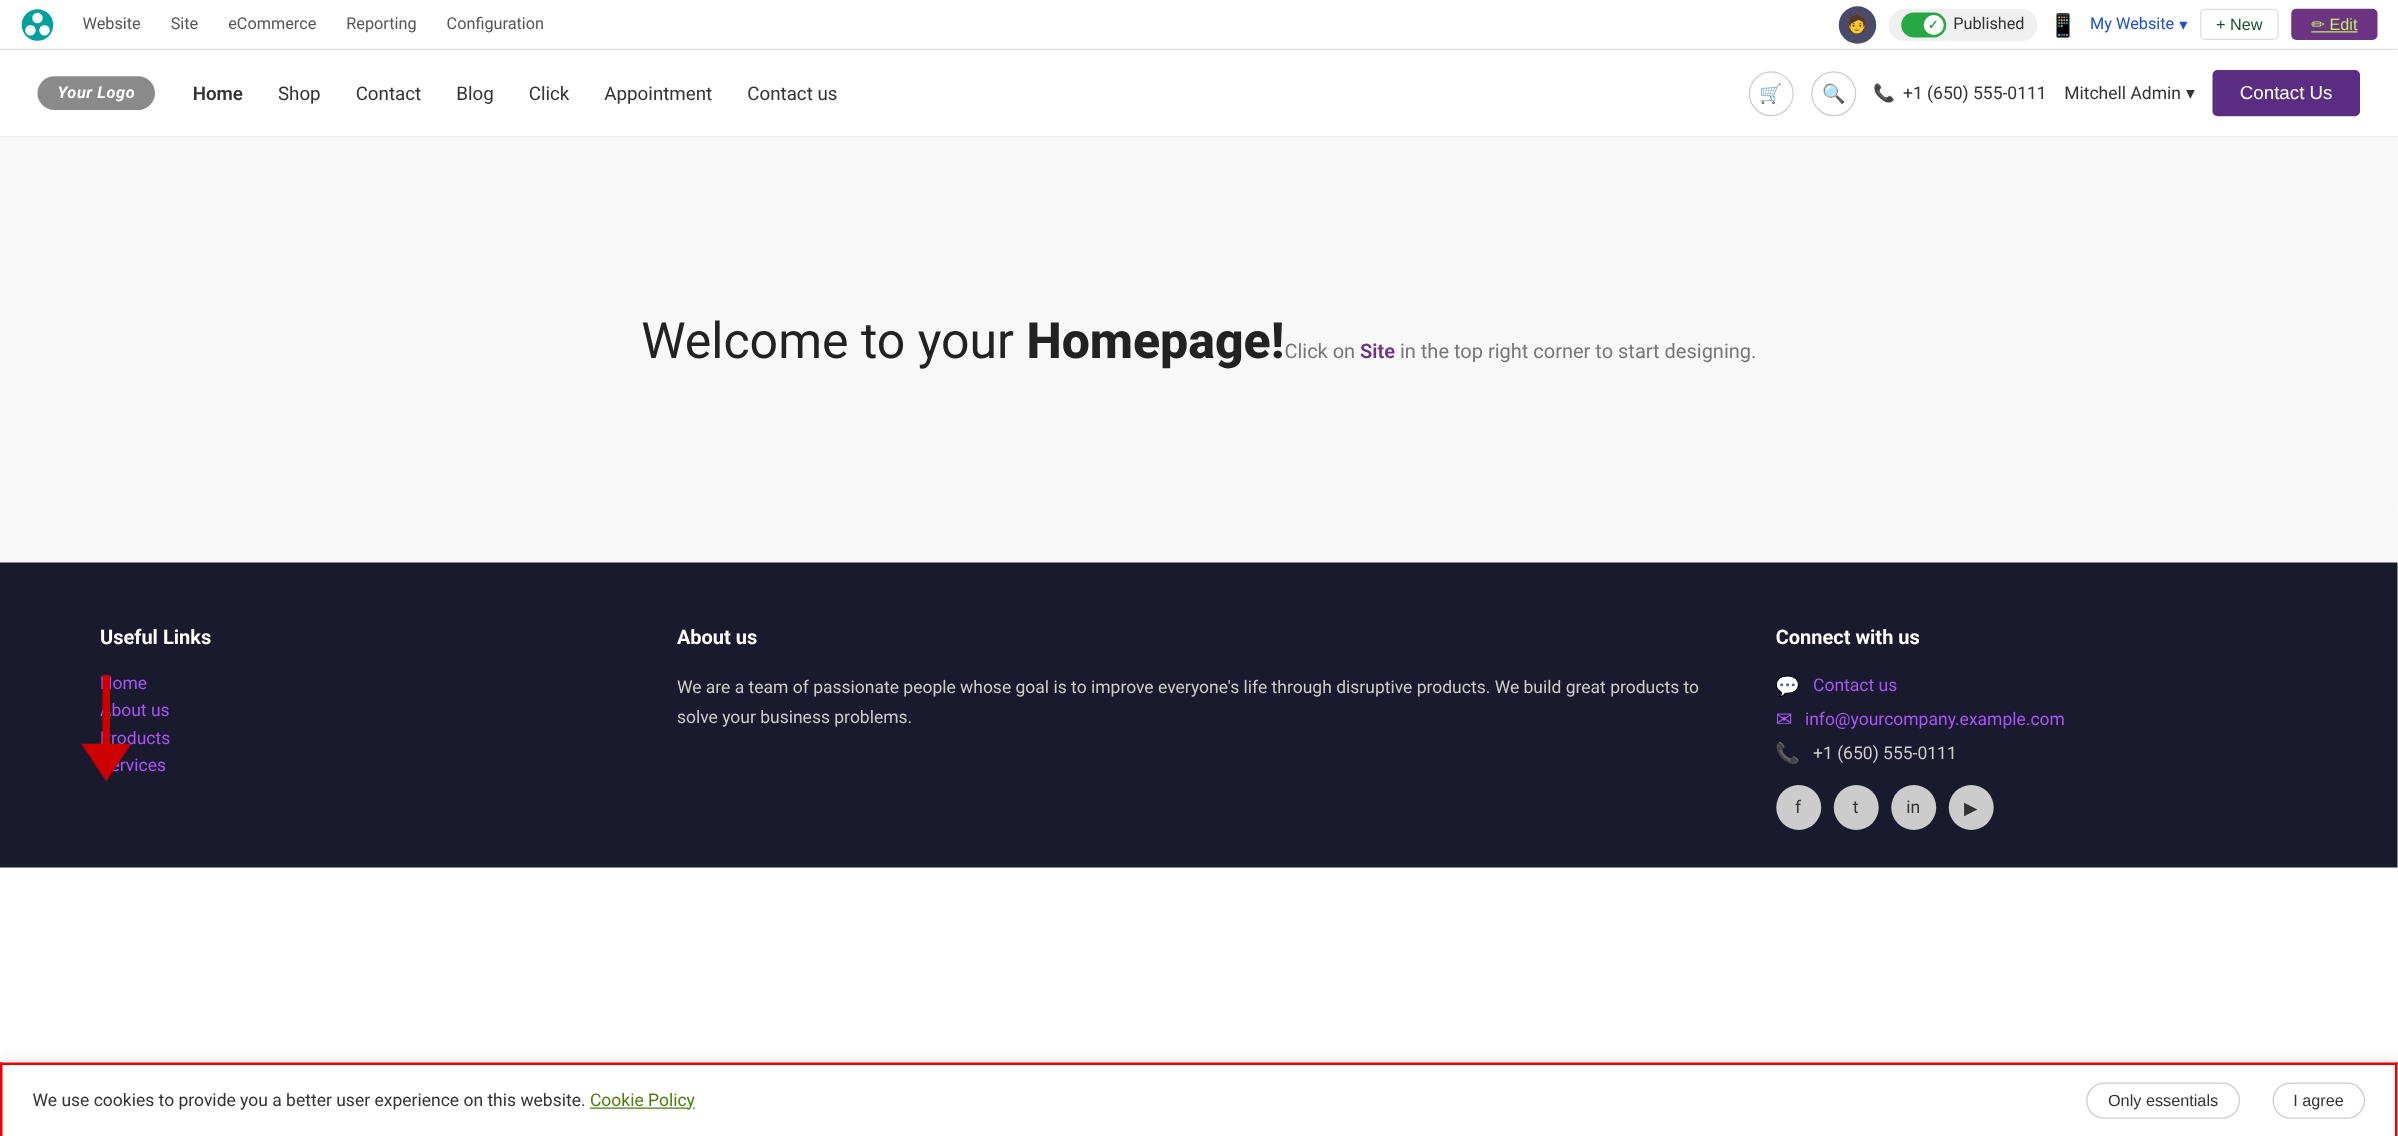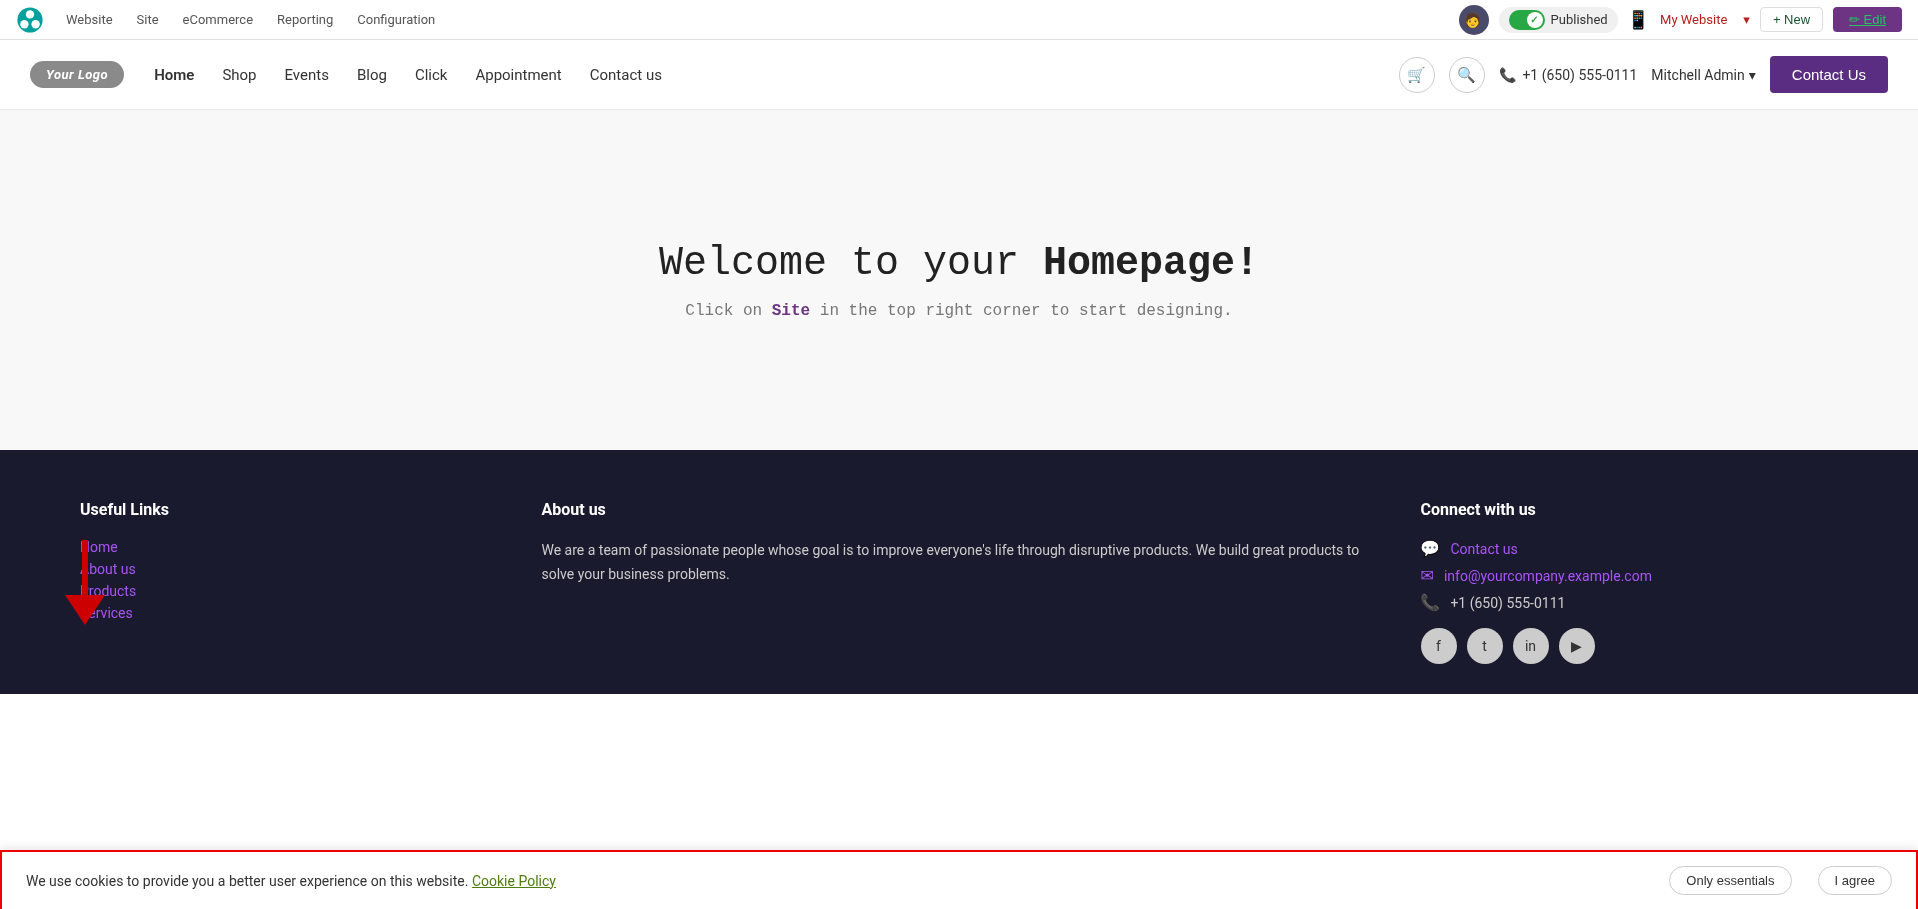--- a/index.html
+++ b/index.html
@@ -79,42 +79,42 @@
       align-items: center;
       justify-content: center;
     }
     .toggle-check { color: #28a745; font-size: 10px; font-weight: bold; }
     .mobile-icon {
       font-size: 18px;
       color: #555;
       cursor: pointer;
     }
     .my-website-btn {
-      color: #b91c1c;
+      color: #1d4ed8;
       font-size: 13px;
       cursor: pointer;
       display: flex;
       align-items: flex-start;
-      gap: 16px;
+      gap: 4px;
     }
     .new-btn {
       background: #fff;
       border: 1px solid #ddd;
       border-radius: 4px;
       padding: 4px 12px;
       font-size: 13px;
       cursor: pointer;
       color: #14532d;
       display: flex;
       align-items: center;
       gap: 4px;
     }
     .edit-btn {
       background: #6c3483;
-      color: #22c55e;
+      color: #bef264;
       border: none;
       border-radius: 4px;
       padding: 5px 16px;
       font-size: 13px;
       cursor: pointer;
       display: flex;
       align-items: center;
       gap: 6px;
       text-decoration: underline;
     }
@@ -197,26 +197,25 @@
       font-size: 15px;
       cursor: pointer;
       font-weight: 500;
     }
 
     
     .main-content {
       background: #f8f8f8;
       min-height: 340px;
       display: flex;
-      flex-direction: column;
+      flex-direction: row;
       align-items: center;
       justify-content: center;
       text-align: center;
       padding: 60px 20px;
-      font-family: Liberation Mono, monospace;
     }
     .hero-title {
       font-size: 40px;
       font-weight: 400;
       color: #222;
       margin-bottom: 16px;
     }
     .hero-title strong { font-weight: 800; }
     .hero-subtitle {
       font-size: 16px;
@@ -361,21 +360,21 @@
     </div>
   </div>
 
   <nav class="website-nav">
     <div class="logo-container">
       <div class="logo-badge">Your Logo</div>
     </div>
     <div class="nav-links">
       <a class="nav-link active">Home</a>
       <a class="nav-link">Shop</a>
-      <a class="nav-link">Events</a>
+      <a class="nav-link">Contact</a>
       <a class="nav-link">Blog</a>
       <a class="nav-link">Click</a>
       <a class="nav-link">Appointment</a>
       <a class="nav-link">Contact us</a>
     </div>
     <div class="nav-right">
       <div class="cart-icon">🛒</div>
       <div class="search-icon-nav">🔍</div>
       <div class="phone-info">
         <span>📞</span>

